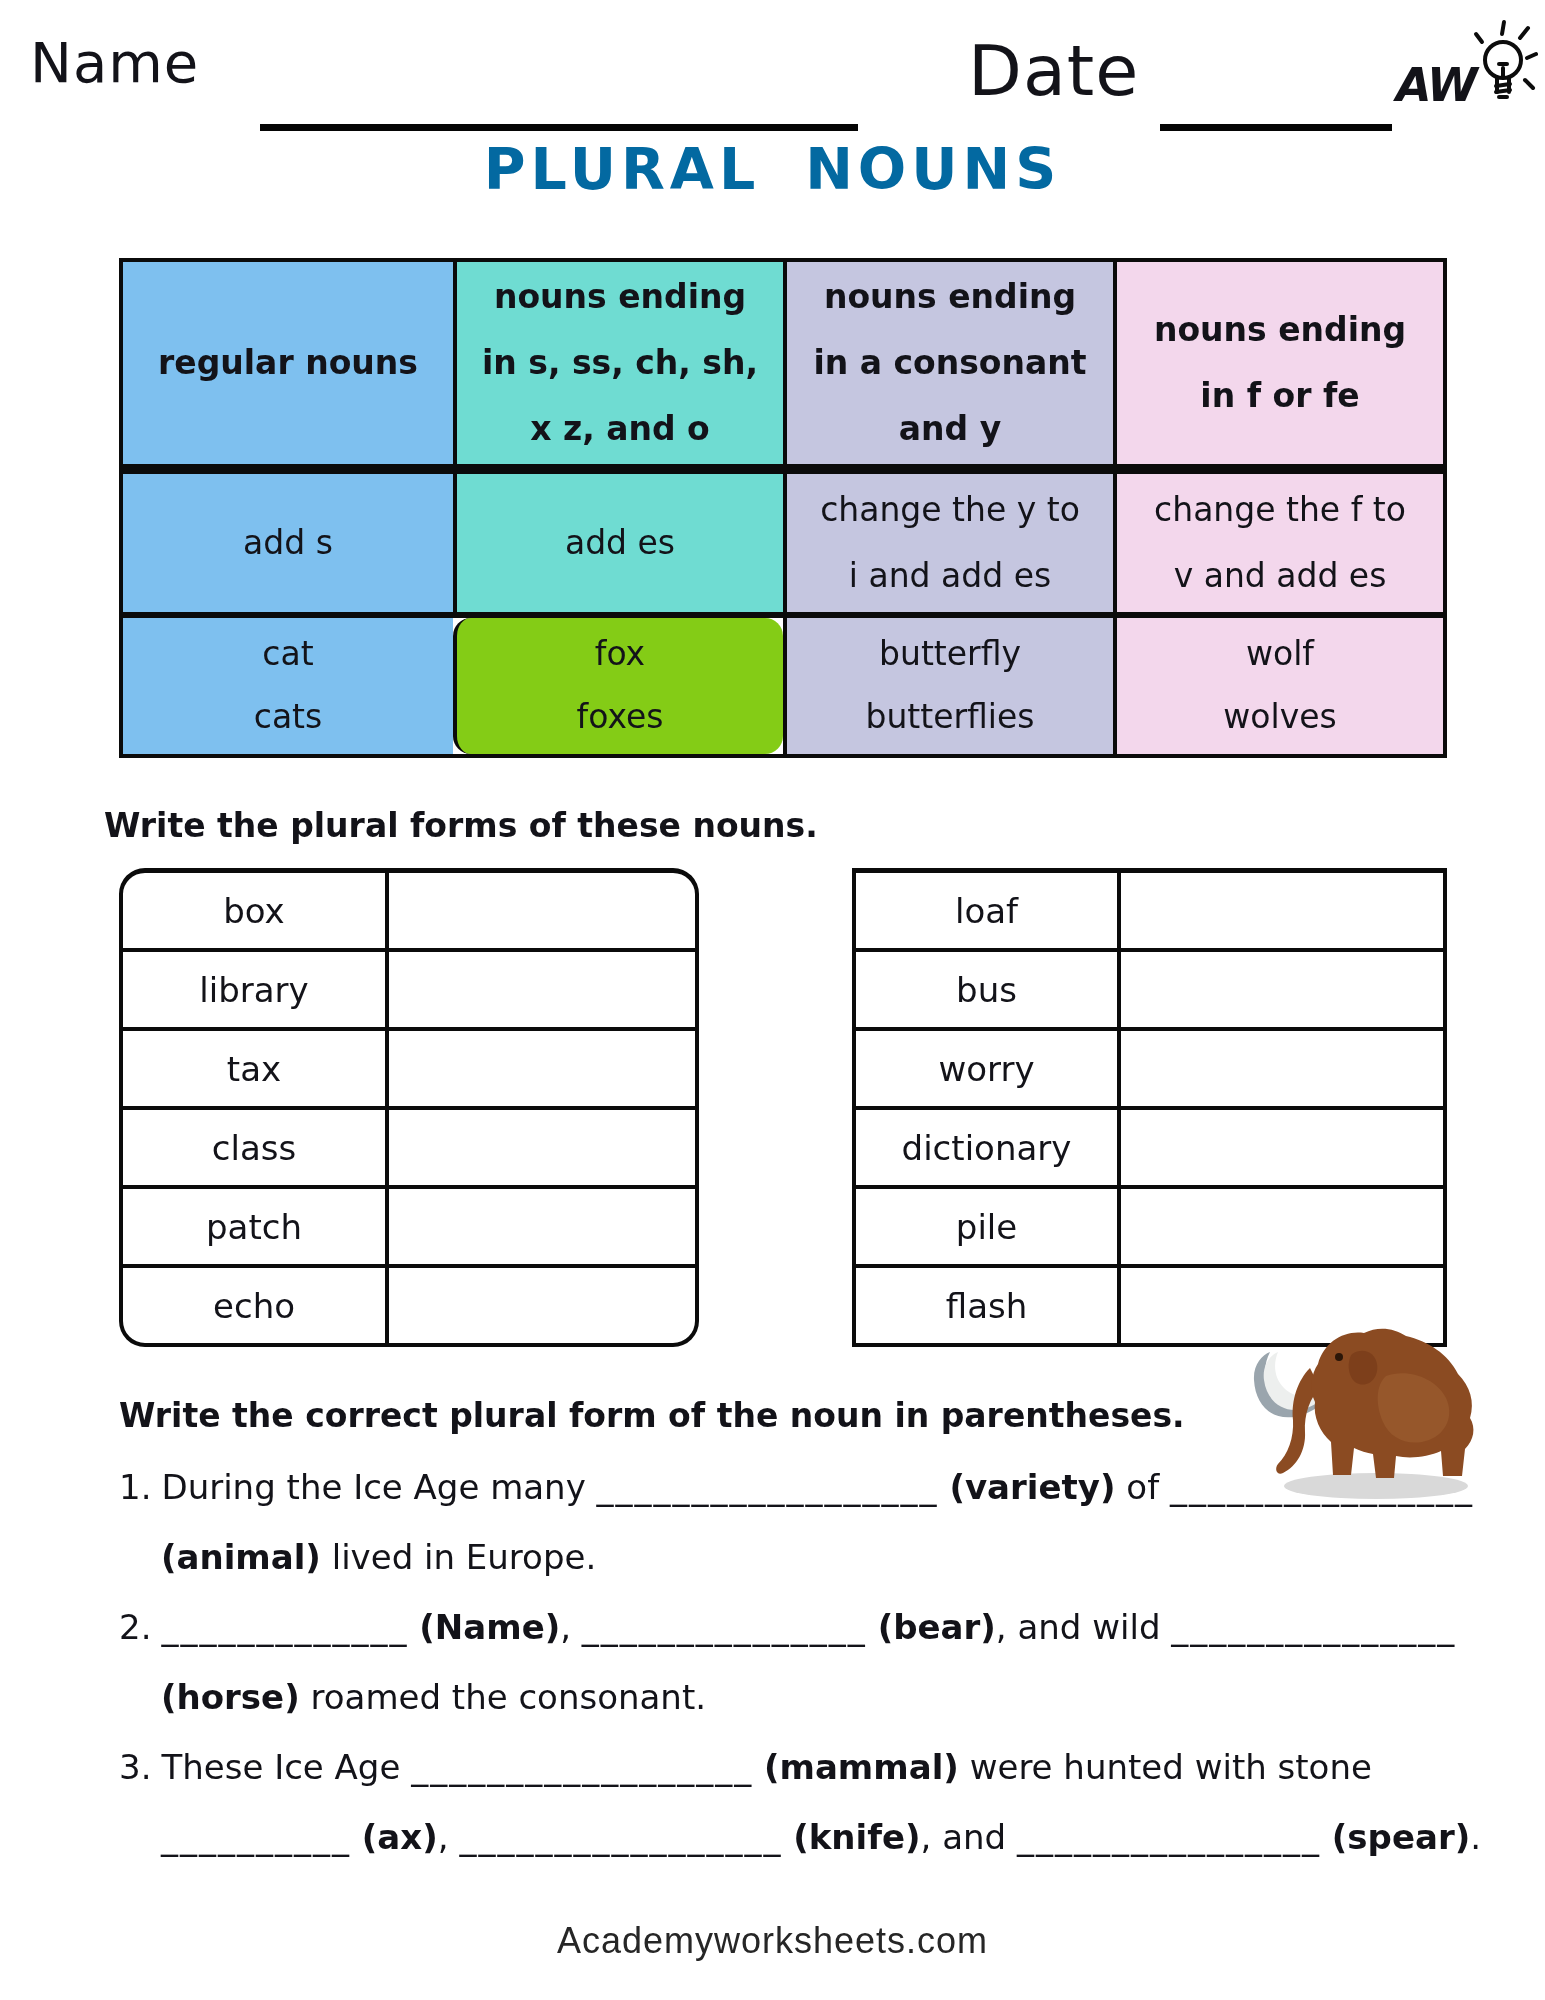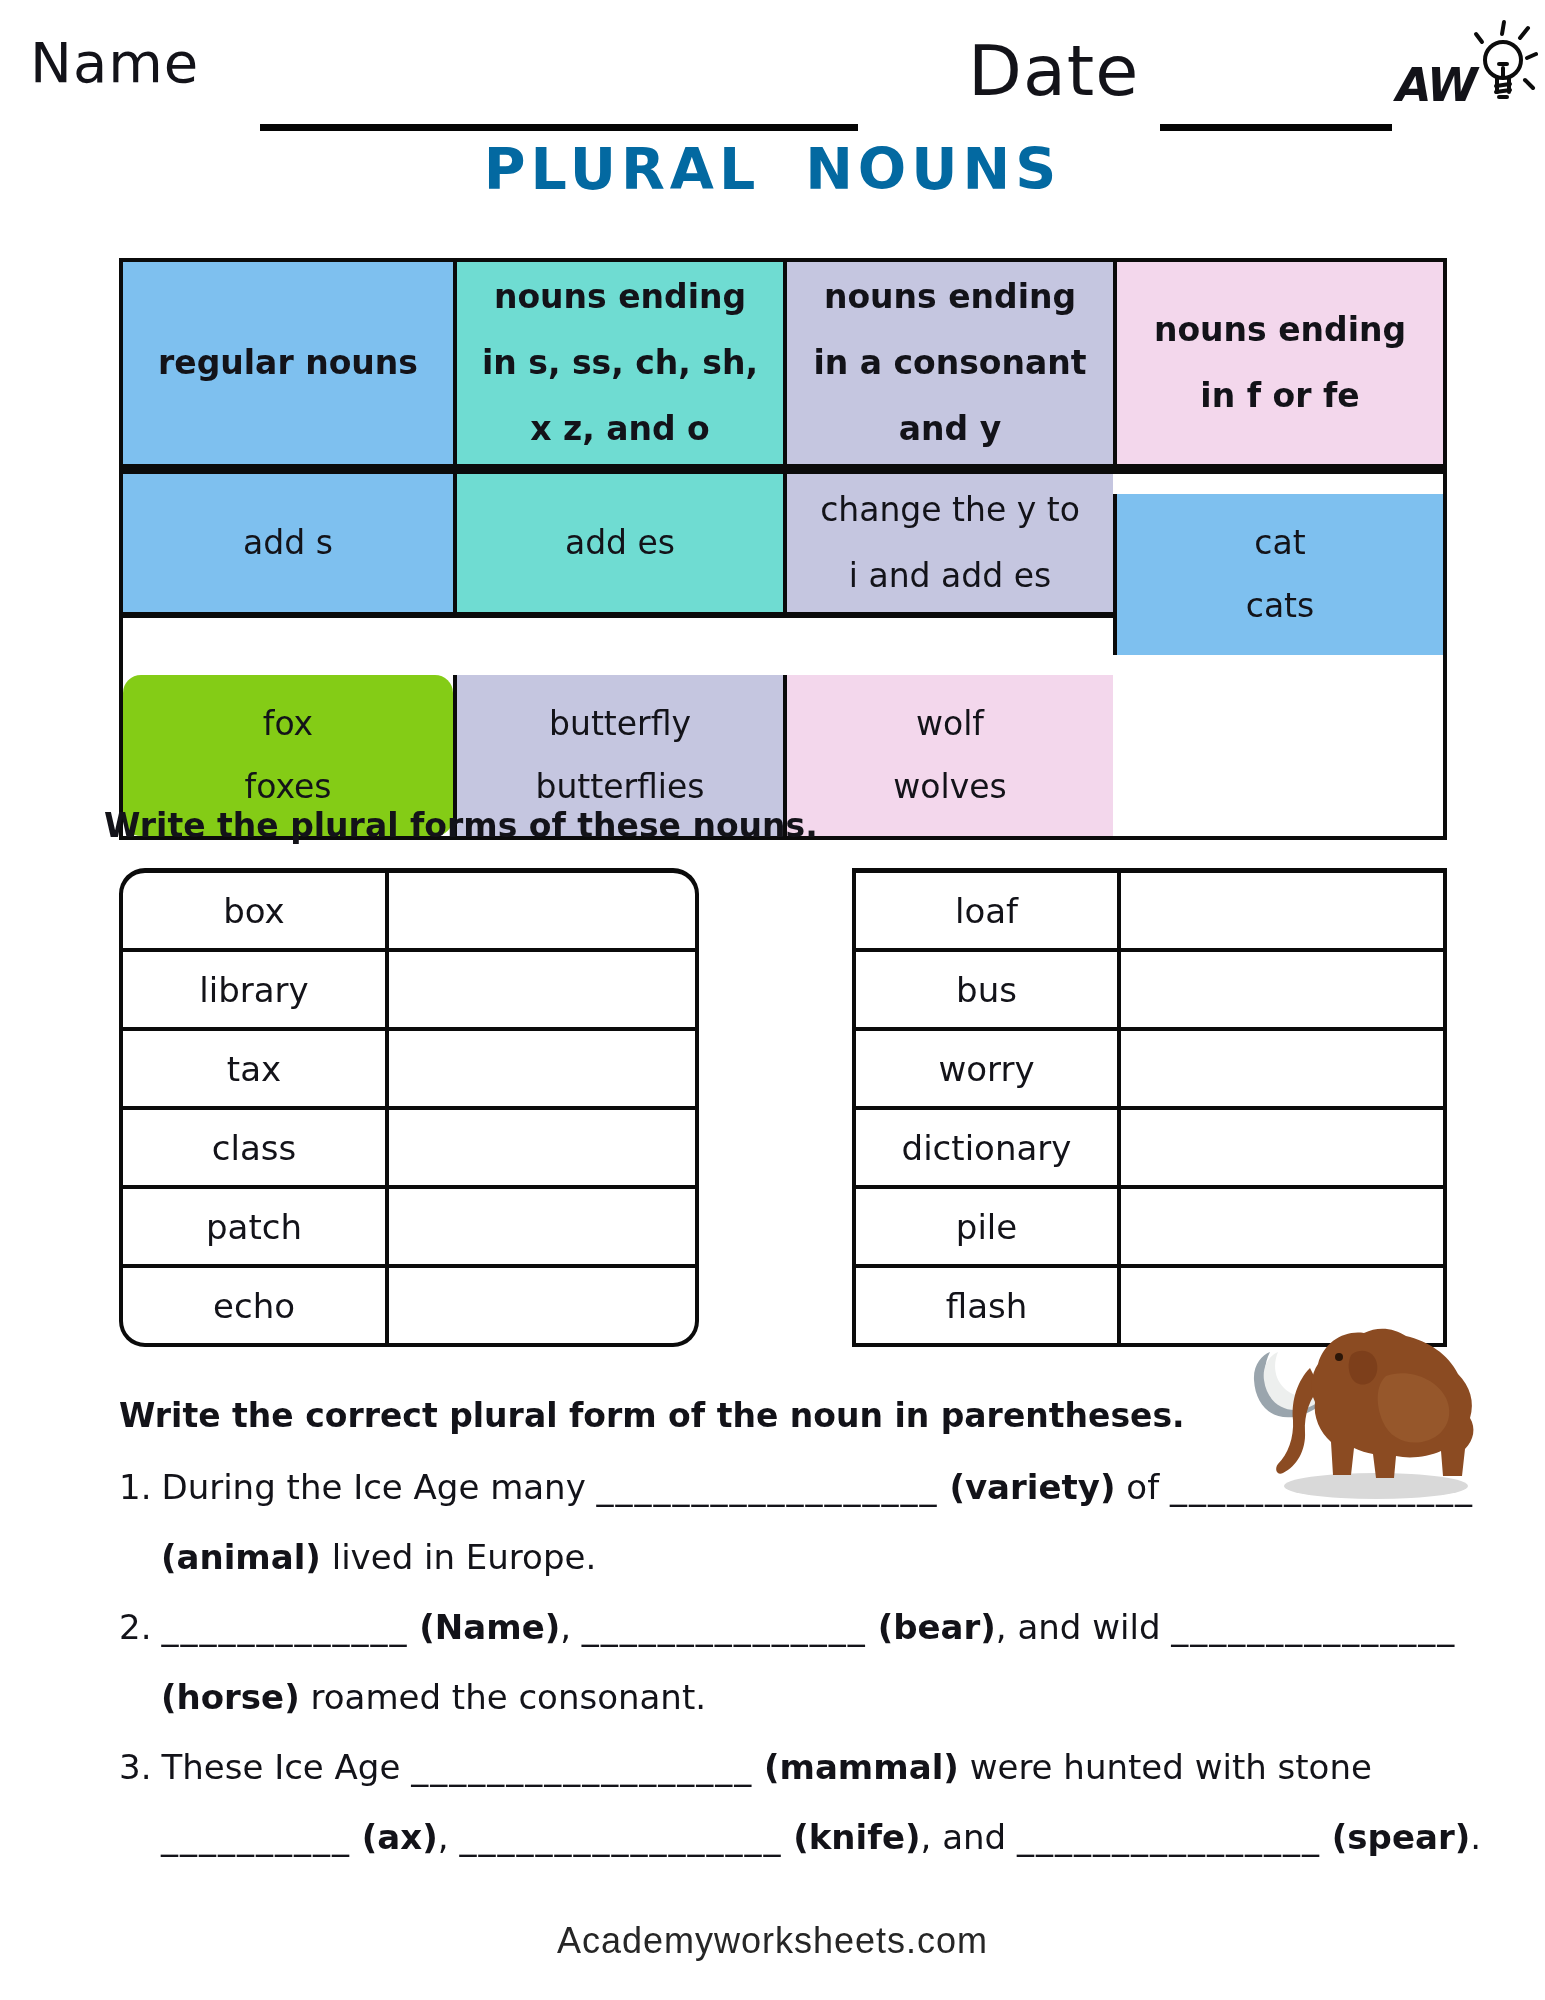--- a/index.html
+++ b/index.html
@@ -25,21 +25,21 @@
   
   .rules-table { position:absolute; left:119px; top:258px; width:1328px;
                  display:grid; grid-template-columns:repeat(4,1fr);
                  border:4px solid #0b0b0b; box-sizing:border-box; }
   .rt-cell { display:flex; align-items:center; justify-content:center; text-align:center;
              white-space:pre-line; font-size:33px; line-height:2.0;
              border-left:4px solid #0b0b0b; box-sizing:border-box; padding:0 6px; }
   .rt-cell:nth-child(4n+1) { border-left:none; }
   .rt-head { height:212px; font-weight:700; border-bottom:10px solid #0b0b0b; }
   .rt-rule { height:144px; border-bottom:6px solid #0b0b0b; }
-  .rt-ex   { height:161px; line-height:1.9;margin-top:20px; }
+  .rt-ex   { height:136px; line-height:1.9; }
 
   
   .practice-heading { position:absolute; left:104px; top:806px; font-size:33px; font-weight:700; }
   .practice-table { position:absolute; top:868px; border:4px solid #0b0b0b; border-top-width:5px;
                     display:grid; box-sizing:border-box; background:#fff; }
   .practice-left  { left:119px; width:580px; grid-template-columns:262px 1fr;border-radius:26px; }
   .practice-right { left:852px; width:595px; grid-template-columns:261px 1fr; }
   .pt-cell { height:75px; display:flex; align-items:center; justify-content:center;
              font-size:34px; border-bottom:4px solid #0b0b0b; box-sizing:content-box; }
   .pt-answer { border-left:4px solid #0b0b0b; }
@@ -102,20 +102,22 @@
 x z, and o</div>
       <div class="rt-cell rt-head" style="background: rgb(197, 198, 224);">nouns ending
 in a consonant
 and y</div>
       <div class="rt-cell rt-head" style="background: rgb(243, 215, 236);">nouns ending
 in f or fe</div>
       <div class="rt-cell rt-rule" style="background: rgb(126, 192, 239);">add s</div>
       <div class="rt-cell rt-rule" style="background: rgb(111, 220, 210);">add es</div>
       <div class="rt-cell rt-rule" style="background: rgb(197, 198, 224);">change the y to
 i and add es</div>
+      <div class="rt-cell rt-rule" style="background: rgb(243, 215, 236);">change the f to
+v and add es</div>
       <div class="rt-cell rt-ex" style="background: rgb(126, 192, 239);">cat
 cats</div>
       <div class="rt-cell rt-ex" style="background: #84cc16; border-radius: 18px;">fox
 foxes</div>
       <div class="rt-cell rt-ex" style="background: rgb(197, 198, 224);">butterfly
 butterflies</div>
       <div class="rt-cell rt-ex" style="background: rgb(243, 215, 236);">wolf
 wolves</div>
     </div>
 

